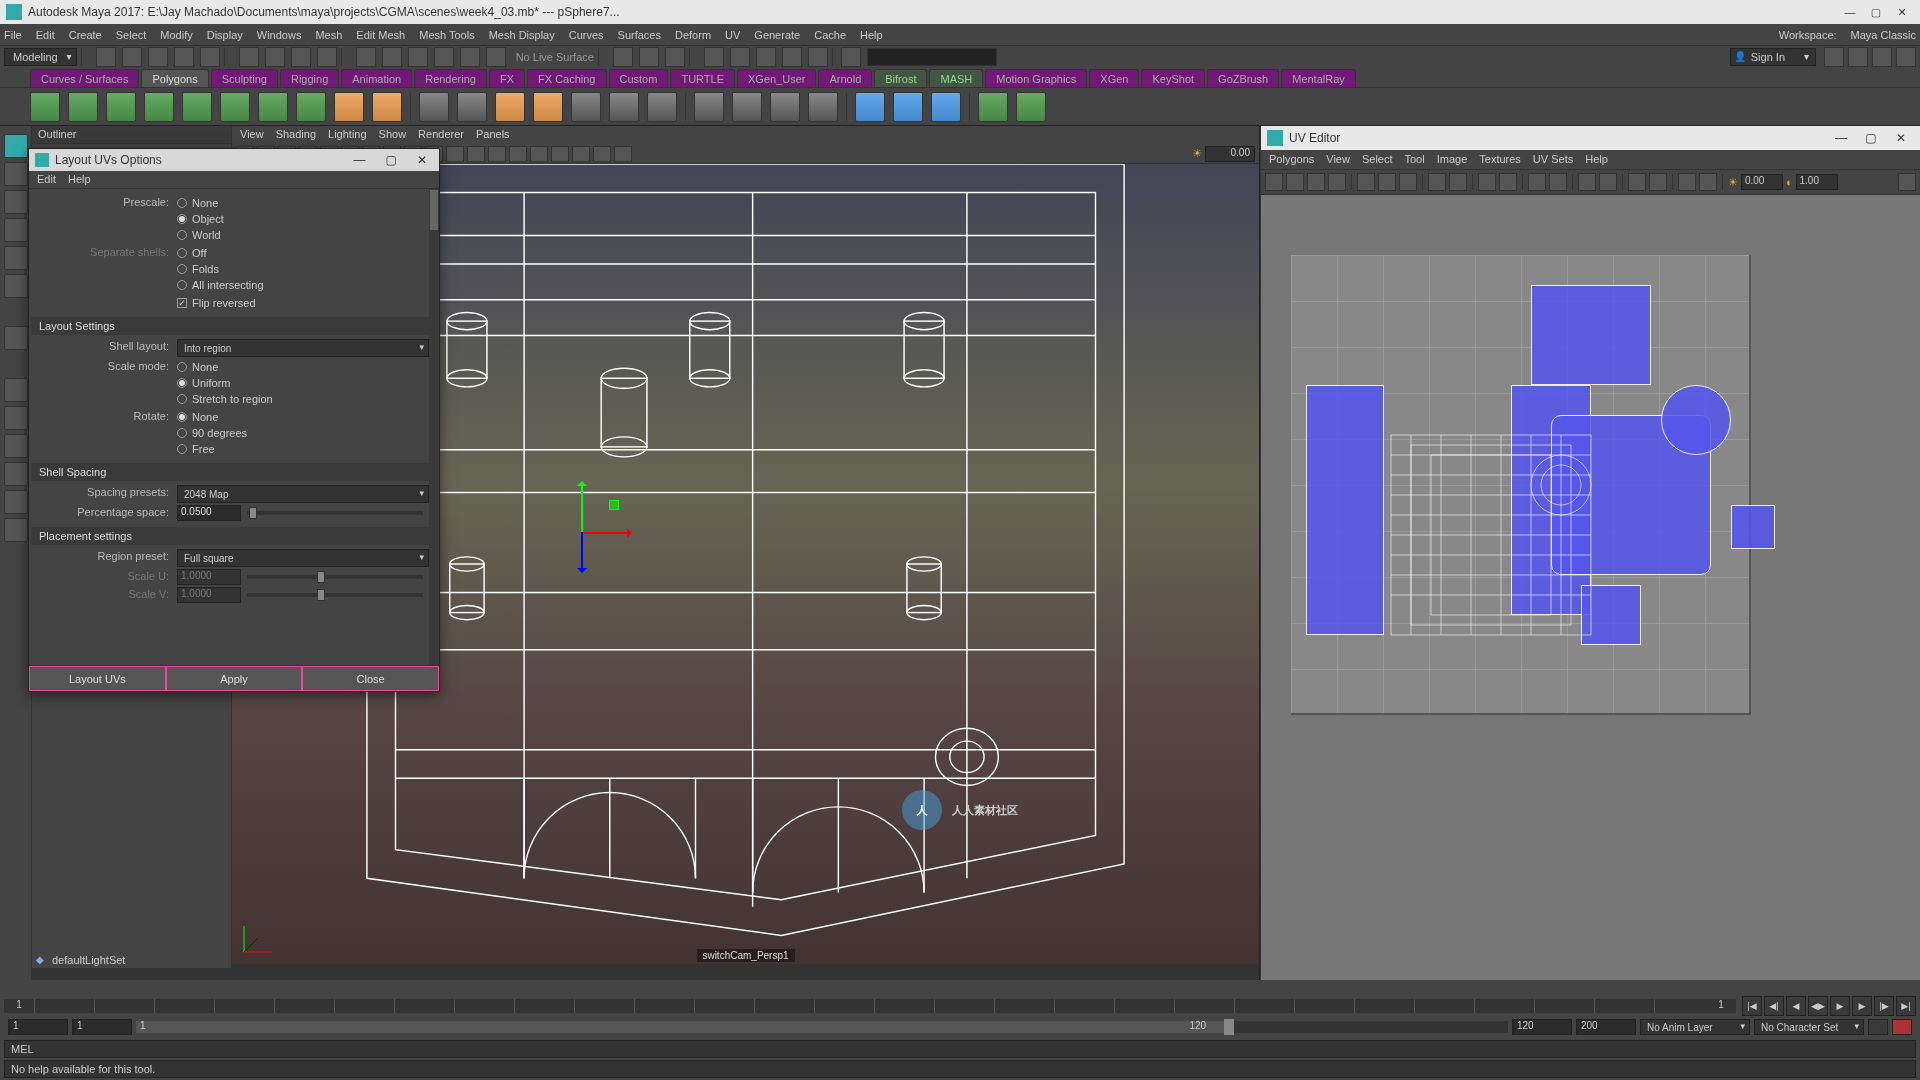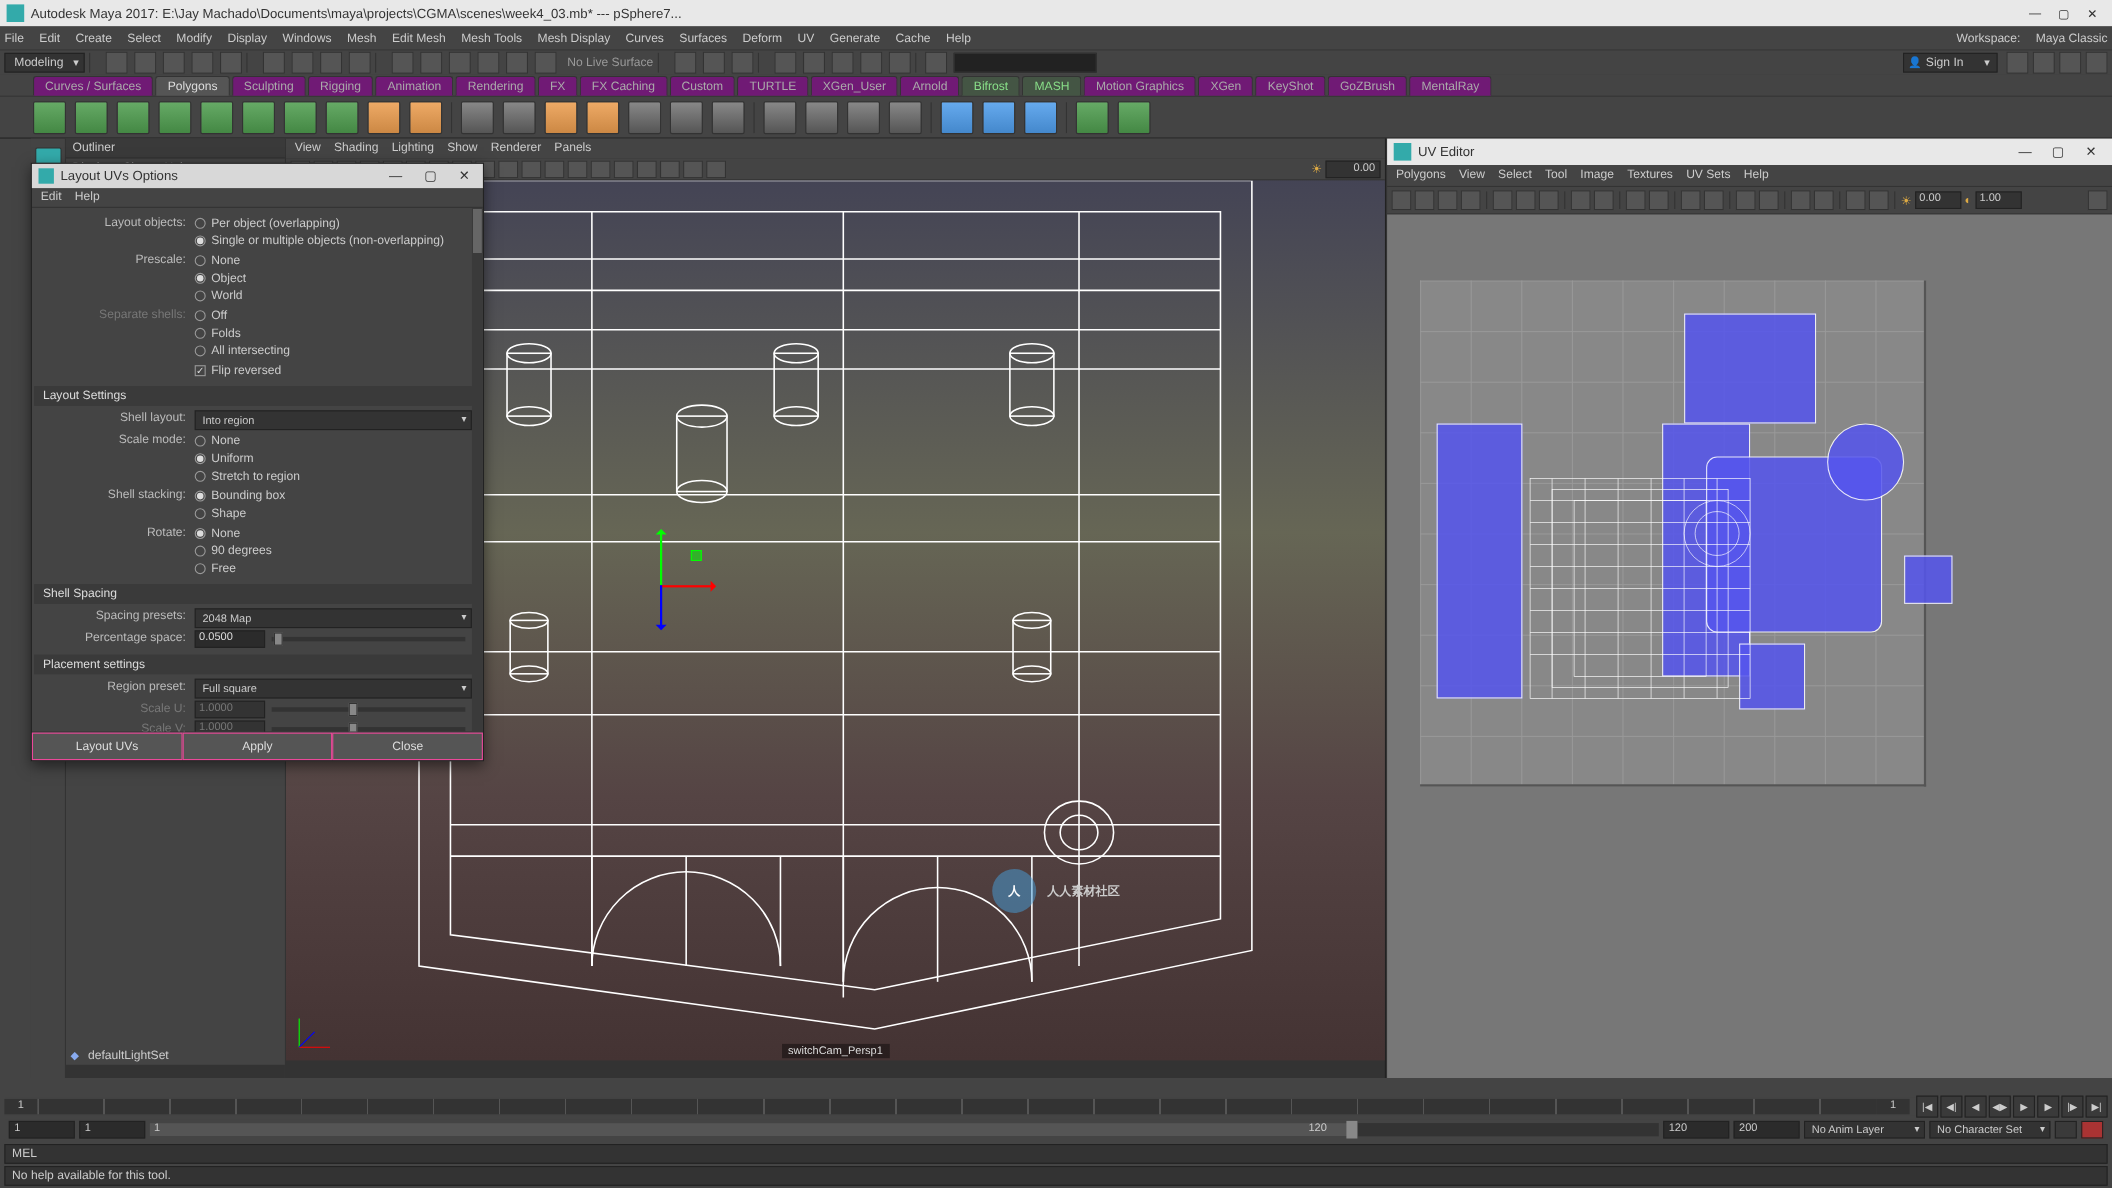--- a/index.html
+++ b/index.html
@@ -32,21 +32,21 @@
 .shelftabs span.active { background:#555; color:#ddd; }
 .shelftabs span.on { background:#454; color:#8d8; }
 
 .shelf { height:38px; background:#444; display:flex; align-items:center; padding-left:30px; gap:8px; border-bottom:1px solid #222; }
 .shelf .tool { width:30px; height:30px; background:linear-gradient(#6a6,#484); border:1px solid #333; cursor:pointer; border-radius:2px; }
 .shelf .tool.orange { background:linear-gradient(#ea6,#c84); }
 .shelf .tool.blue { background:linear-gradient(#6ae,#48c); }
 .shelf .tool.gray { background:linear-gradient(#888,#555); }
 .shelf .sep { width:1px; height:28px; background:#333; }
 
-.workspace { position:absolute; top:126px; left:0; right:0; bottom:100px; display:flex;margin-left:28px; }
+.workspace { position:absolute; top:126px; left:0; right:0; bottom:100px; display:flex; }
 .lefttools { width:32px; background:#444; display:flex; flex-direction:column; gap:4px; padding-top:8px; align-items:center; border-right:1px solid #333; }
 .lefttools .tool { width:24px; height:24px; background:#555; border:1px solid #333; cursor:pointer; border-radius:2px; }
 .lefttools .tool.sel { background:#3aa; }
 
 .outliner { width:200px; background:#444; border-right:1px solid #333; display:flex; flex-direction:column; }
 .outliner .hdr { height:18px; background:#3a3a3a; padding:2px 6px; border-bottom:1px solid #333; }
 .outliner .menu { height:18px; display:flex; gap:10px; padding:2px 6px; border-bottom:1px solid #333; }
 .outliner .tree { flex:1; padding:4px; }
 .outliner .item { padding:2px 4px 2px 20px; position:relative; }
 .outliner .item::before { content:"◆"; position:absolute; left:4px; top:2px; color:#8ae; font-size:10px; }
@@ -540,33 +540,20 @@
   <div class="dmenu">
     <span>Edit</span>
     <span>Help</span>
   </div>
   <div class="body">
     <div class="scrl">
         <div class="th"></div>
       </div>
 
     <div class="row">
-      <div class="lbl">Layout objects:</div>
-      <div class="opts">
-        <div class="opt">
-            <span class="radio"></span>
-            <span>Per object (overlapping)</span>
-          </div>
-        <div class="opt">
-            <span class="radio on"></span>
-            <span>Single or multiple objects (non-overlapping)</span>
-          </div>
-      </div>
-    </div>
-    <div class="row">
       <div class="lbl">Prescale:</div>
       <div class="opts">
         <div class="opt">
             <span class="radio"></span>
             <span>None</span>
           </div>
         <div class="opt">
             <span class="radio on"></span>
             <span>Object</span>
           </div>
@@ -618,33 +605,20 @@
             <span class="radio"></span>
             <span>None</span>
           </div>
         <div class="opt">
             <span class="radio on"></span>
             <span>Uniform</span>
           </div>
         <div class="opt">
             <span class="radio"></span>
             <span>Stretch to region</span>
-          </div>
-      </div>
-    </div>
-    <div class="row">
-      <div class="lbl">Shell stacking:</div>
-      <div class="opts">
-        <div class="opt">
-            <span class="radio on"></span>
-            <span>Bounding box</span>
-          </div>
-        <div class="opt">
-            <span class="radio"></span>
-            <span>Shape</span>
           </div>
       </div>
     </div>
     <div class="row">
       <div class="lbl">Rotate:</div>
       <div class="opts">
         <div class="opt">
             <span class="radio on"></span>
             <span>None</span>
           </div>

